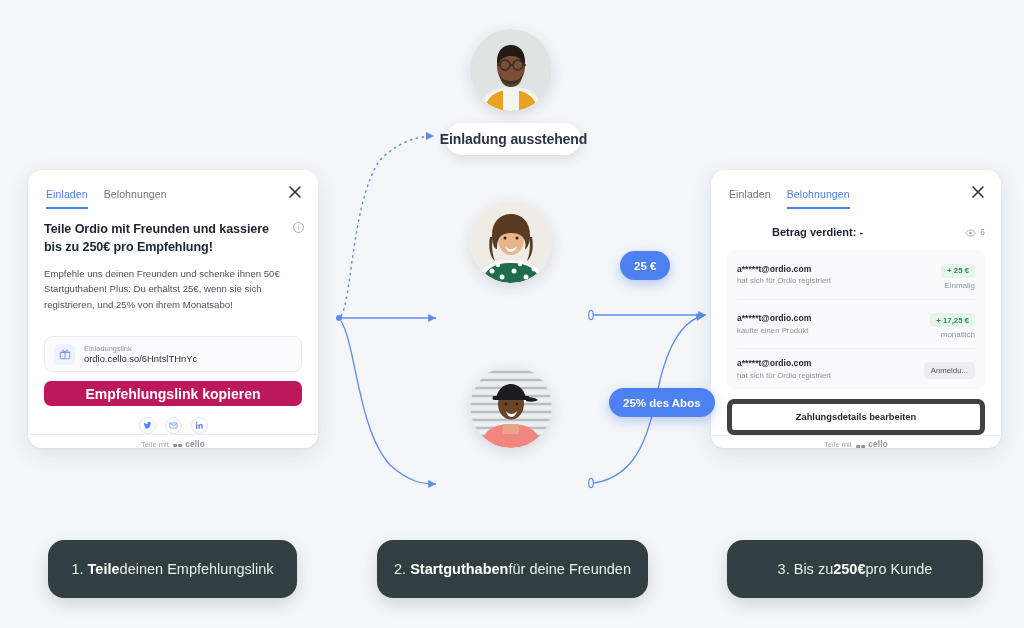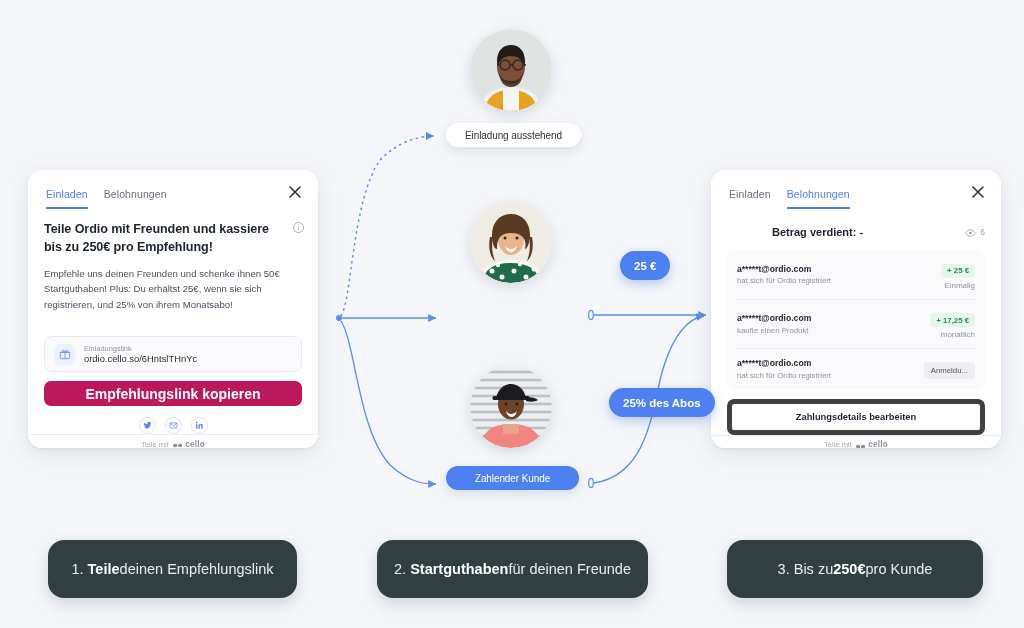--- a/index.html
+++ b/index.html
@@ -127,23 +127,23 @@
   .secondary-btn {
     margin-top: 10px; height: 36px; width: 100%; border-radius: 7px;
     border: 5px solid #404040; background: #fff;
     font-size: 9.3px; font-weight: bold; color: #1d2430;
     display: flex; align-items: center; justify-content: center; cursor: pointer;
     font-family: "Liberation Sans", sans-serif;
   }
 
   
   .flow-node {
-    position: absolute; height: 24px; border-radius: 17px;
-    display: flex; align-items: center; justify-content: center;
-    font-size: 10px; font-weight: normal; letter-spacing: -.1px;
+    position: absolute; height: 32px; border-radius: 17px;
+    display: flex; align-items: center; justify-content: center;
+    font-size: 14px; font-weight: bold; letter-spacing: -.1px;
     box-shadow: 0 4px 12px rgba(23,35,65,.12);
     white-space: nowrap; cursor: pointer;
   }
   .node-white { background: #ffffff; color: #2b3440; }
   .node-light { background: #e7f0fd; color: #1d2430; }
   .node-blue  { background: #4d80f0; color: #ffffff; }
 
   .pill-badge {
     position: absolute; height: 29px; border-radius: 15px;
     background: #4d80f0; color: #fff;
@@ -418,34 +418,33 @@
         <g fill="#2b1a10">
             <ellipse cx="36" cy="38" rx="1.4" ry="1.5"></ellipse>
             <ellipse cx="47" cy="38" rx="1.4" ry="1.5"></ellipse>
           </g>
         <path d="M36 45c3 4 8 4 11 0-1 4-3 6-5.5 6S37 49 36 45z" fill="#fff"></path>
       </g>
       </svg>
   </div>
 
   <div class="flow-node node-white" style="left:446px; top:123px; width:135px;">Einladung ausstehend</div>
-  <div class="flow-node node-blue" style="left:446px; top:466px; width:133px;">Zahlender Kunde</div>
 
   <div class="pill-badge" style="left:620px; top:251px;">25 €</div>
   <div class="pill-badge" style="left:609px; top:388px;">25% des Abos</div>
 
   <div class="caption" id="caption-1">
     <span>1.</span>&nbsp;
     <b>Teile</b>
     <span> deinen Empfehlungslink</span>
   </div>
   <div class="caption" id="caption-2">
     <span>2.</span>&nbsp;
     <b>Startguthaben</b>
-    <span> für deinen Freunde</span>
+    <span> für deine Freunden</span>
   </div>
   <div class="caption" id="caption-3">
     <span>3.</span>&nbsp;
     <span>Bis zu </span>
     <b>250€</b>
     <span> pro Kunde</span>
   </div>
 
 </div>
 

